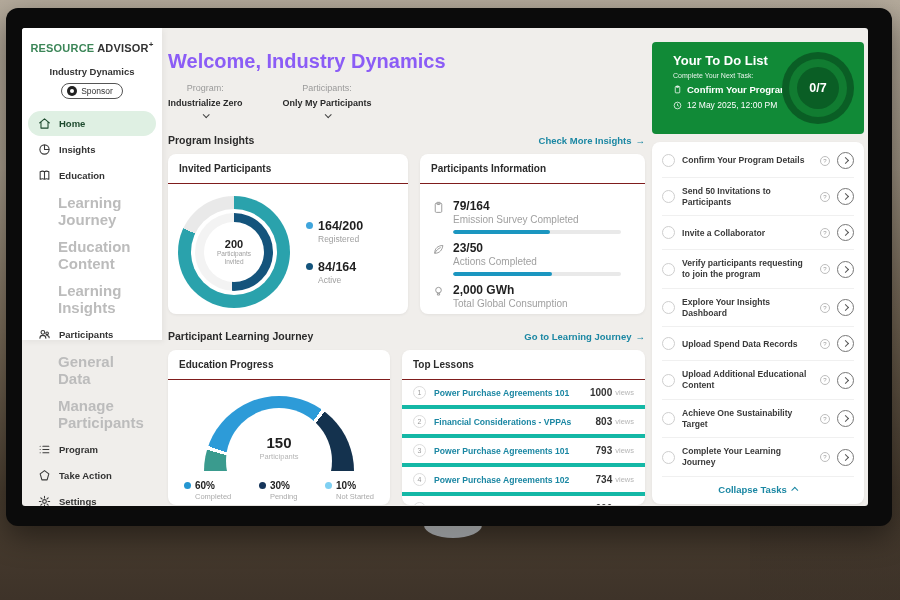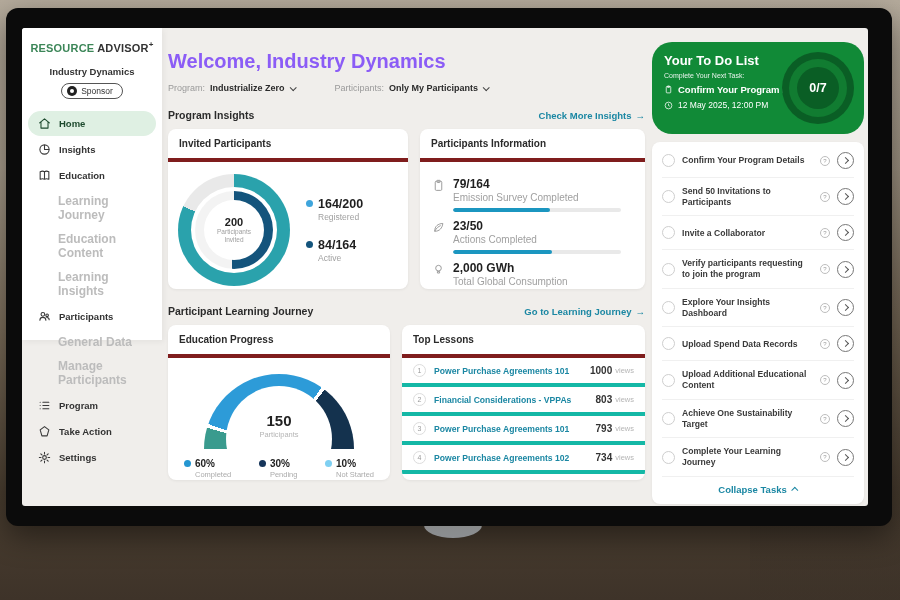--- a/index.html
+++ b/index.html
@@ -25,37 +25,37 @@
     border:1px solid #555; border-radius:10px; padding:2px 9px 2px 5px; font-size:8.5px; color:#333; background:#fff; }
   .sponsor .sdot { width:10px; height:10px; border-radius:50%; background:#222; position:relative; }
   .sponsor .sdot::after { content:""; position:absolute; left:3px; top:3px; width:4px; height:4px;
     border-radius:50%; background:#fff; }
   .nav { margin-top:12px; }
   .nav-item { display:flex; align-items:center; gap:8px; padding:6px 10px; margin:1px 6px;
     border-radius:14px; font-size:9.5px; font-weight:bold; color:#333; cursor:pointer; }
   .nav-item.active { background:#dff0e3; color:#1d4a2e; }
   .nav-item svg { width:13px; height:13px; stroke:#3a3a3a; fill:none; stroke-width:2; stroke-linecap:round; stroke-linejoin:round; }
   .nav-item.active svg { stroke:#1d4a2e; }
-  .nav-sub { padding:5px 14px 5px 36px; font-size:12px; font-weight:600; color:#bcbcbc; cursor:pointer; }
+  .nav-sub { padding:5px 14px 5px 36px; font-size:15px; font-weight:600; color:#bcbcbc; cursor:pointer; }
 
   
   .main { position:absolute; left:146px; top:0; width:477px; }
   .welcome { margin-top:22px; font-size:20px; font-weight:bold; color:#8b5cf6; }
   .filters { display:flex; gap:40px; margin-top:10px; align-items:center; }
-  .filter { display:flex; align-items:center; gap:5px; font-size:9px; color:#9a9a9a; cursor:pointer; }
+  .filter { display:flex; align-items:center; gap:5px; font-size:9px; color:#9a9a9a; cursor:pointer;flex-direction:column; }
   .filter b { color:#2b2b2b; font-size:9px; }
   .chev { display:inline-block; width:5px; height:5px; border-right:1.5px solid #444;
     border-bottom:1.5px solid #444; transform:rotate(45deg) translateY(-1px); }
   .chev.up { transform:rotate(-135deg) translateY(-1px); border-color:#1b87a3; }
   .sec-head { display:flex; justify-content:space-between; align-items:center; margin-top:16px; }
   .sec-title { font-size:10.5px; font-weight:bold; color:#2b2b2b; }
   .sec-link { font-size:9.5px; font-weight:bold; color:#1b87a3; cursor:pointer; display:flex; gap:4px; align-items:center; }
   .cards-row { display:flex; gap:12px; margin-top:8px; }
   .card { background:#fff; border-radius:8px; box-shadow:0 1px 3px rgba(0,0,0,.06); overflow:hidden; }
-  .card-title { font-size:10px; font-weight:bold; color:#2b2b2b; padding:9px 11px; border-bottom:4px solid #7f1d1d; }
+  .card-title { font-size:10px; font-weight:bold; color:#2b2b2b; padding:9px 11px; border-bottom:1px solid #7f1d1d; }
 
   
   .invited { width:240px; height:160px; }
   .invited-body { display:flex; align-items:center; padding:12px 10px; }
   .donut { width:112px; height:112px; border-radius:50%;
     background:conic-gradient(#2aa2ac 0 82%, #e9e9e9 82% 100%); position:relative; flex:none; }
   .donut-mid { position:absolute; left:13px; top:13px; width:86px; height:86px; border-radius:50%; background:#fff; }
   .donut-inner { position:absolute; left:4px; top:4px; width:78px; height:78px; border-radius:50%;
     background:conic-gradient(#14547c 0 51%, #f3f3f3 51% 100%); }
   .donut-hole { position:absolute; left:9px; top:9px; width:60px; height:60px; border-radius:50%; background:#fff;
@@ -101,21 +101,21 @@
   .lesson-row { display:flex; align-items:center; padding:6px 11px; border-bottom:4px solid #14b8a6; cursor:pointer; }
   .lesson-row:last-child { border-bottom:none; }
   .rank { width:13px; height:13px; border-radius:50%; border:1px solid #ddd; color:#9a9a9a; font-size:7px;
     display:flex; align-items:center; justify-content:center; flex:none; }
   .lesson-title { flex:1; margin-left:8px; font-size:8.6px; font-weight:600; color:#1b87a3; }
   .views { font-size:10px; font-weight:bold; color:#333; }
   .views-suffix { font-size:7.5px; color:#b5b5b5; margin-left:3px; }
 
   
   .rightcol { position:absolute; left:630px; top:14px; width:212px; }
-  .hero { position:relative; background:#118a37; border-radius:20px; height:92px; padding:11px 12px; color:#fff; }
+  .hero { position:relative; background:#118a37; border-radius:4px; height:92px; padding:11px 21px; color:#fff; }
   .hero-title { font-size:13px; font-weight:bold; }
   .hero-sub { font-size:7px; margin-top:4px; opacity:.9; }
   .hero-line { display:flex; align-items:center; gap:5px; margin-top:5px; }
   .hero-line svg { width:9px; height:9px; stroke:#fff; fill:none; stroke-width:2; flex:none; }
   .hero-task { font-size:9.5px; font-weight:bold; }
   .hero-date { font-size:8.5px; }
   .counter-outer { position:absolute; right:10px; top:10px; width:72px; height:72px; border-radius:50%;
     background:#0a5e25; display:flex; align-items:center; justify-content:center; }
   .counter-mid { width:58px; height:58px; border-radius:50%; background:#117c31;
     display:flex; align-items:center; justify-content:center; }

